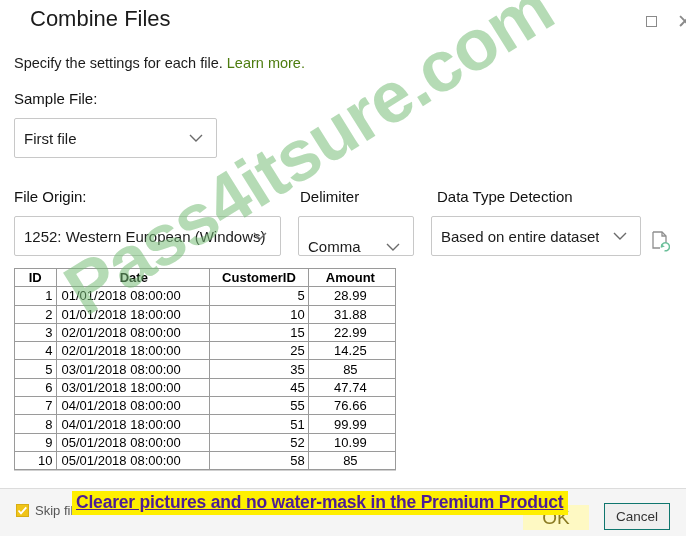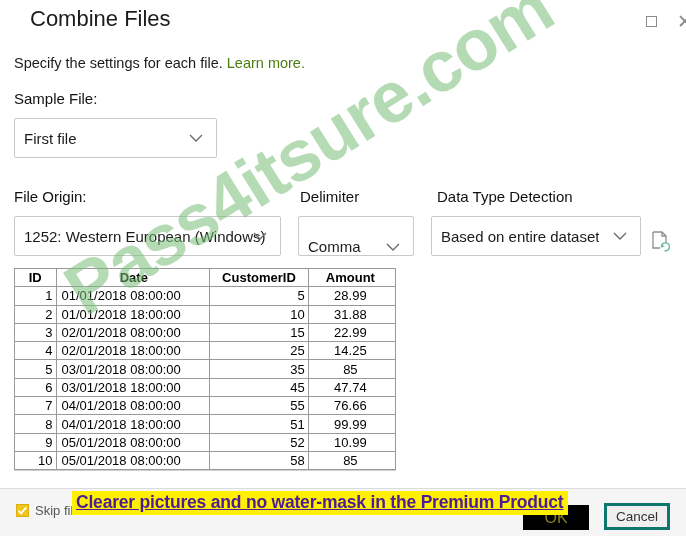--- a/index.html
+++ b/index.html
@@ -230,35 +230,35 @@
     color: #555;
     white-space: nowrap;
   }
 
   #btn-ok {
     position: absolute;
     left: 523px;
     top: 505px;
     width: 66px;
     height: 25px;
-    background: #000000;
+    background: #fef9c3;
     border: none;
-    font-size: 16px;
+    font-size: 19px;
     color: #8a7a22;
     font-family: "Liberation Sans", sans-serif;
     z-index: 6;
   }
   #btn-cancel {
     position: absolute;
     left: 604px;
     top: 503px;
     width: 66px;
     height: 27px;
     background: #efefef;
-    border: 3px solid #0f766e;
+    border: 1px solid #0f766e;
     font-size: 13.5px;
     color: #333;
     font-family: "Liberation Sans", sans-serif;
     z-index: 6;
   }
 
   
   #promo-banner {
     position: absolute;
     left: 72px;

